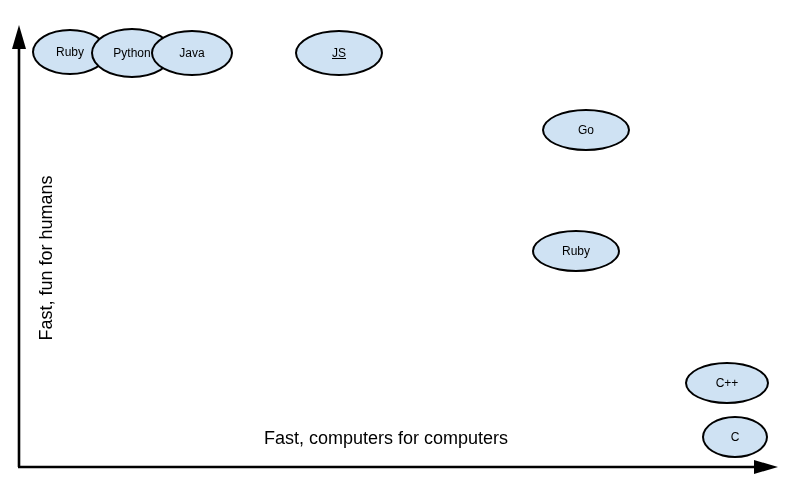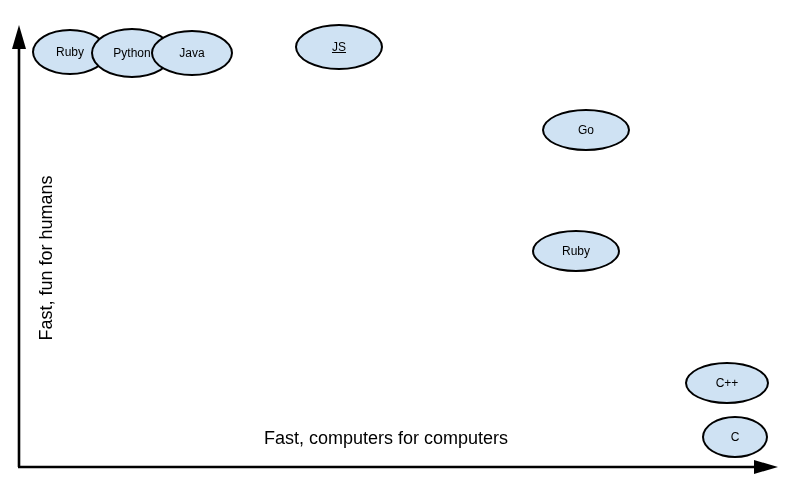--- a/index.html
+++ b/index.html
@@ -80,21 +80,21 @@
   <div id="nodes">
       <div class="node" style="left: 32px; top: 29px; width: 76px; height: 46px; z-index: 1;">
         <span class="node-label">Ruby</span>
       </div>
       <div class="node" style="left: 91px; top: 28px; width: 82px; height: 50px; z-index: 2;">
         <span class="node-label">Python</span>
       </div>
       <div class="node" style="left: 151px; top: 30px; width: 82px; height: 46px; z-index: 3;">
         <span class="node-label">Java</span>
       </div>
-      <div class="node" style="left: 295px; top: 24px; width: 88px; height: 46px; z-index: 4; text-decoration: underline;">
+      <div class="node" style="left: 295px; top: 30px; width: 88px; height: 46px; z-index: 4; text-decoration: underline;">
         <span class="node-label">JS</span>
       </div>
       <div class="node" style="left: 542px; top: 109px; width: 88px; height: 42px; z-index: 5; justify-content: center;">
         <span class="node-label">Go</span>
       </div>
       <div class="node" style="left: 532px; top: 230px; width: 88px; height: 42px; z-index: 6;">
         <span class="node-label">Ruby</span>
       </div>
       <div class="node" style="left: 685px; top: 362px; width: 84px; height: 42px; z-index: 7;">
         <span class="node-label">C++</span>

